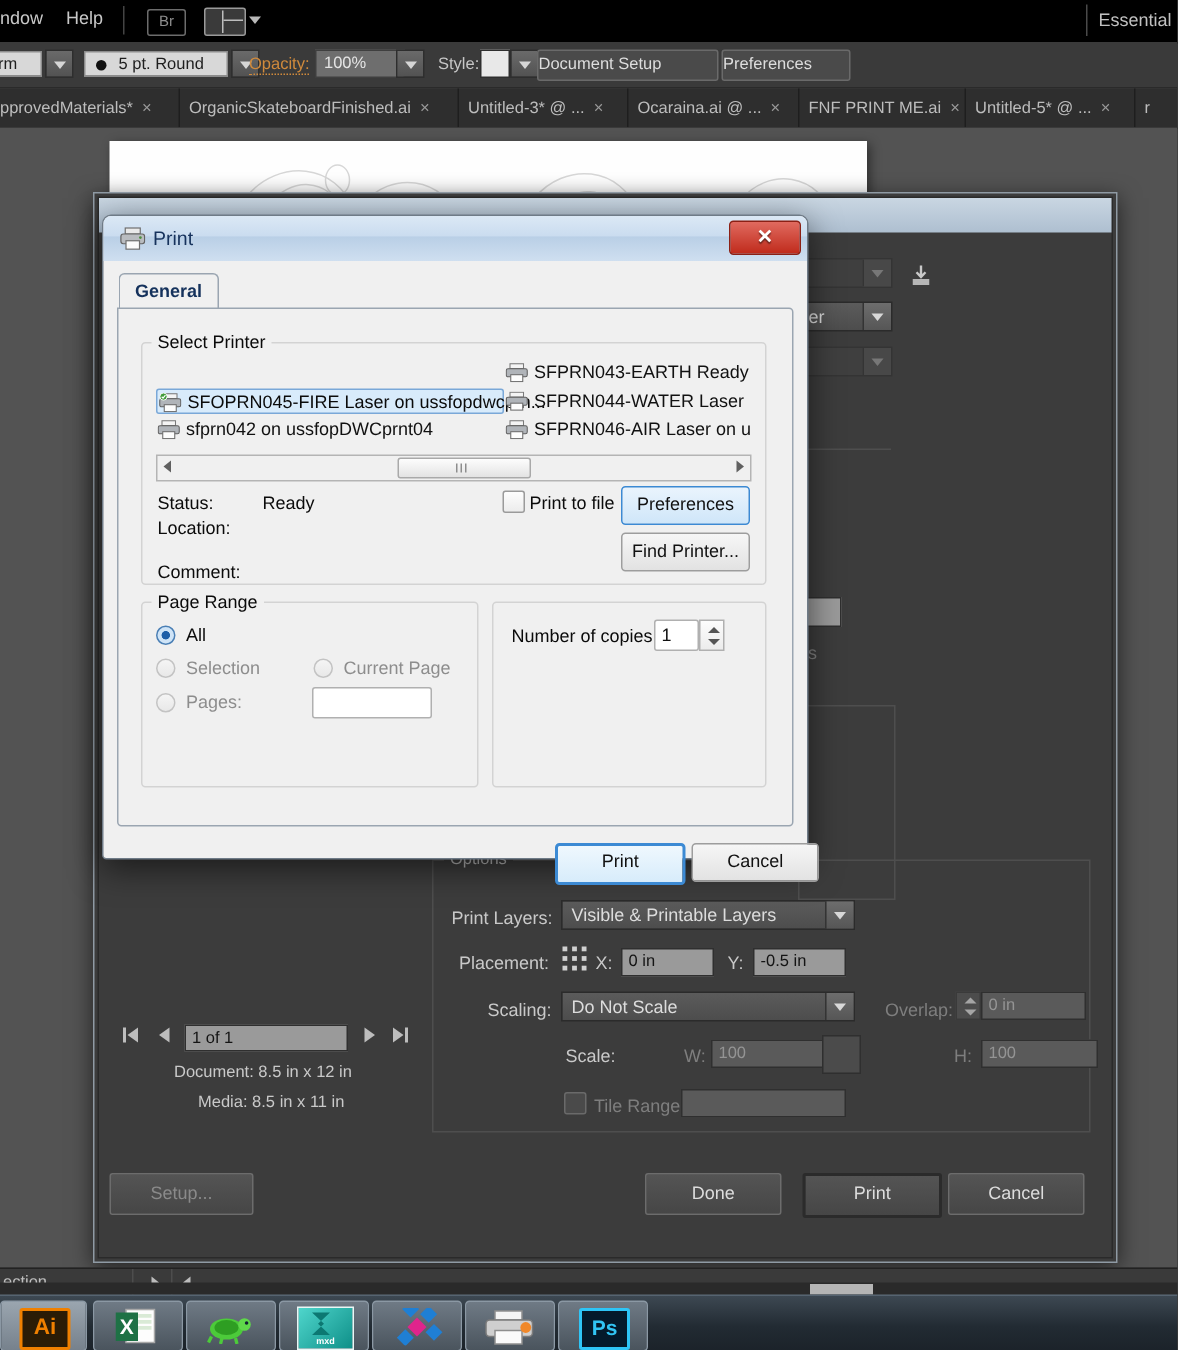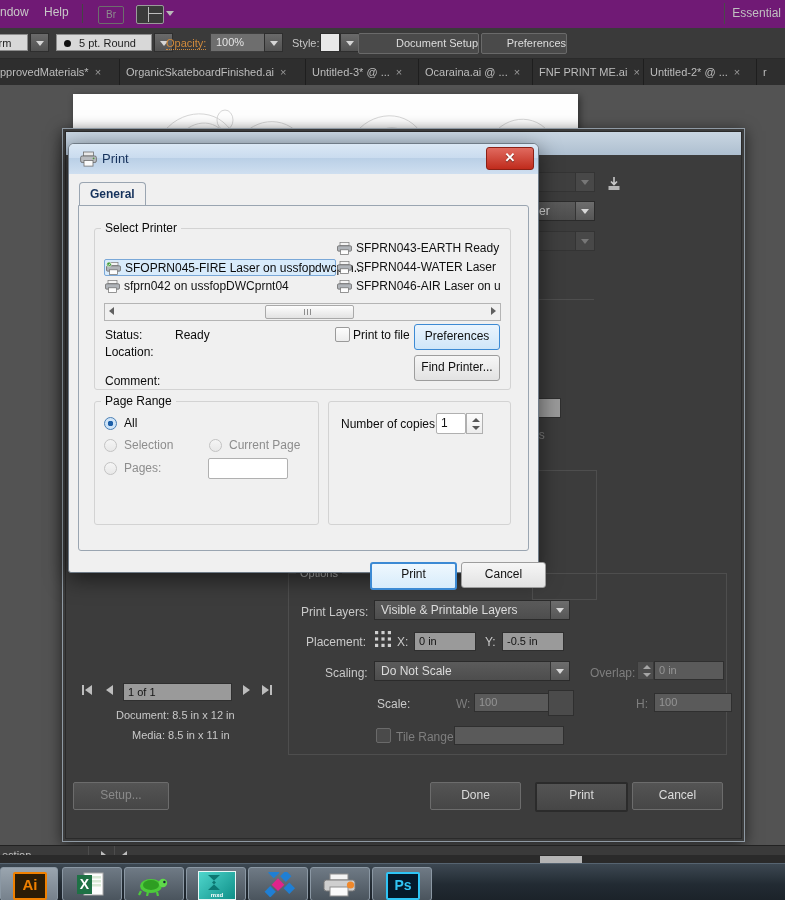--- a/index.html
+++ b/index.html
@@ -1,21 +1,21 @@
 <!DOCTYPE html>
 <html><head>
 <meta charset="utf-8">
 <style>
   html,body{margin:0;padding:0;background:#1c1c1c;}
   body{width:785px;height:900px;overflow:hidden;
        font-family:"Liberation Sans",sans-serif;-webkit-font-smoothing:antialiased;}
   .app{position:relative;width:785px;height:900px;background:#535353;overflow:hidden;}
 
   
-  .menubar{position:absolute;left:0;top:0;width:785px;height:28px;background:#701a75;
+  .menubar{position:absolute;left:0;top:0;width:785px;height:28px;background:#000000;
            border-bottom:1px solid #1a1a1a;}
   .menu-item{position:absolute;top:5px;color:#c8c8c8;font-size:12px;}
   .mb-sep{position:absolute;top:4px;width:1px;height:19px;background:#444;}
   .br-btn{position:absolute;left:60px;top:6px;width:24px;height:16px;border:1px solid #6d6d6d;
           border-radius:2px;color:#8d8d8d;font-size:10px;text-align:center;line-height:16px;}
   .arr-btn{position:absolute;left:136px;top:5px;width:26px;height:17px;border:1px solid #9a9a9a;
            border-radius:2px;background:#3a3a3a;}
   .arr-btn i{position:absolute;display:block;background:#bdbdbd;}
   .arr-btn i.v{left:11px;top:1px;width:1px;height:15px;}
   .arr-btn i.h{left:12px;top:7px;width:13px;height:1px;}
@@ -31,21 +31,21 @@
   .ct-drop{position:absolute;width:19px;height:19px;background:linear-gradient(#6a6a6a,#525252);
            border:1px solid #2e2e2e;box-sizing:border-box;}
   .ct-drop .cdown{left:5px;top:7px;border-top-color:#d6d6d6;}
   .ct-label{position:absolute;font-size:11px;color:#c6c6c6;top:35px;}
   .ct-label.u{color:#d08a3c;border-bottom:1px dotted #d08a3c;}
   .ct-gray{position:absolute;background:#6e6e6e;border:1px solid #3f3f3f;color:#e4e4e4;
            font-size:11px;line-height:17px;height:19px;box-sizing:border-box;padding-left:5px;}
   .ct-swatch{position:absolute;width:20px;height:19px;background:#e8e8e8;border:1px solid #2e2e2e;
              box-sizing:border-box;}
   .ct-btn{position:absolute;height:19px;background:#4a4a4a;border:1px solid #6a6a6a;
-          border-radius:2px;color:#ddd;font-size:11px;line-height:19px;text-align:right;}
+          border-radius:2px;color:#ddd;font-size:11px;line-height:19px;text-align:left;}
   .ct-dot{position:absolute;width:7px;height:7px;border-radius:50%;background:#111;}
   .bleed-ic{position:absolute;left:578px;top:34px;width:16px;height:14px;}
 
   .tabbar{position:absolute;left:0;top:59px;width:785px;height:26px;background:#2e2e2e;
           border-bottom:1px solid #191919;}
   .tab{position:absolute;top:0;height:26px;line-height:26px;font-size:11px;color:#bdbdbd;
        border-right:1px solid #1e1e1e;padding:0 6px;box-sizing:border-box;white-space:nowrap;}
   .tab .x{color:#9a9a9a;font-size:11px;margin-left:6px;}
 
   .canvas{position:absolute;left:0;top:85px;width:785px;height:760px;background:#535353;}
@@ -206,21 +206,21 @@
     <div class="tab" style="left:306px;width:113px;">
       <span>Untitled-3* @ ...</span><span class="x">×</span>
     </div>
     <div class="tab" style="left:419px;width:114px;">
       <span>Ocaraina.ai @ ...</span><span class="x">×</span>
     </div>
     <div class="tab" style="left:533px;width:111px;">
       <span>FNF PRINT ME.ai</span><span class="x">×</span>
     </div>
     <div class="tab" style="left:644px;width:113px;">
-      <span>Untitled-2* @ ...</span><span class="x">×</span>
+      <span>Untitled-5* @ ...</span><span class="x">×</span>
     </div>
     <div class="tab" style="left:757px;width:34px;border-right:none;">
       <span>r</span>
     </div>
   </div>
 
   <div class="canvas">
     <div class="artpage">
       <svg width="505" height="60" viewBox="0 0 505 60">
         <g fill="none" stroke="#d7d7d7" stroke-width="1">

